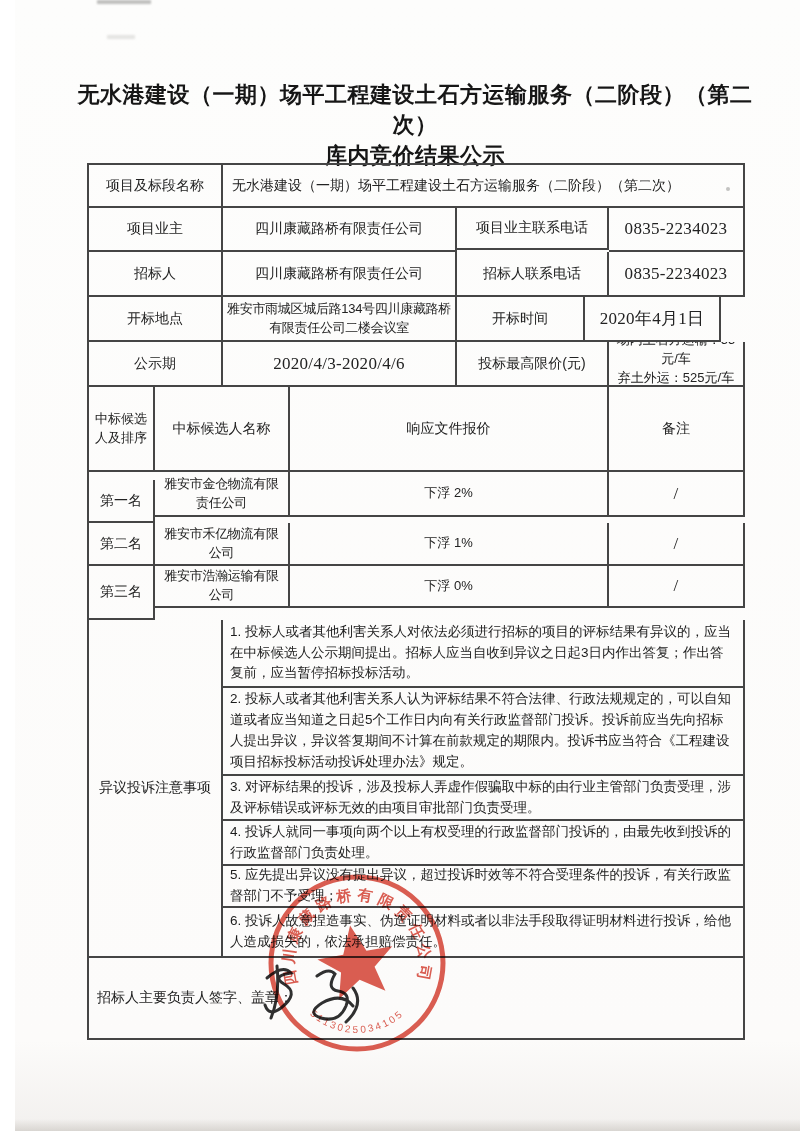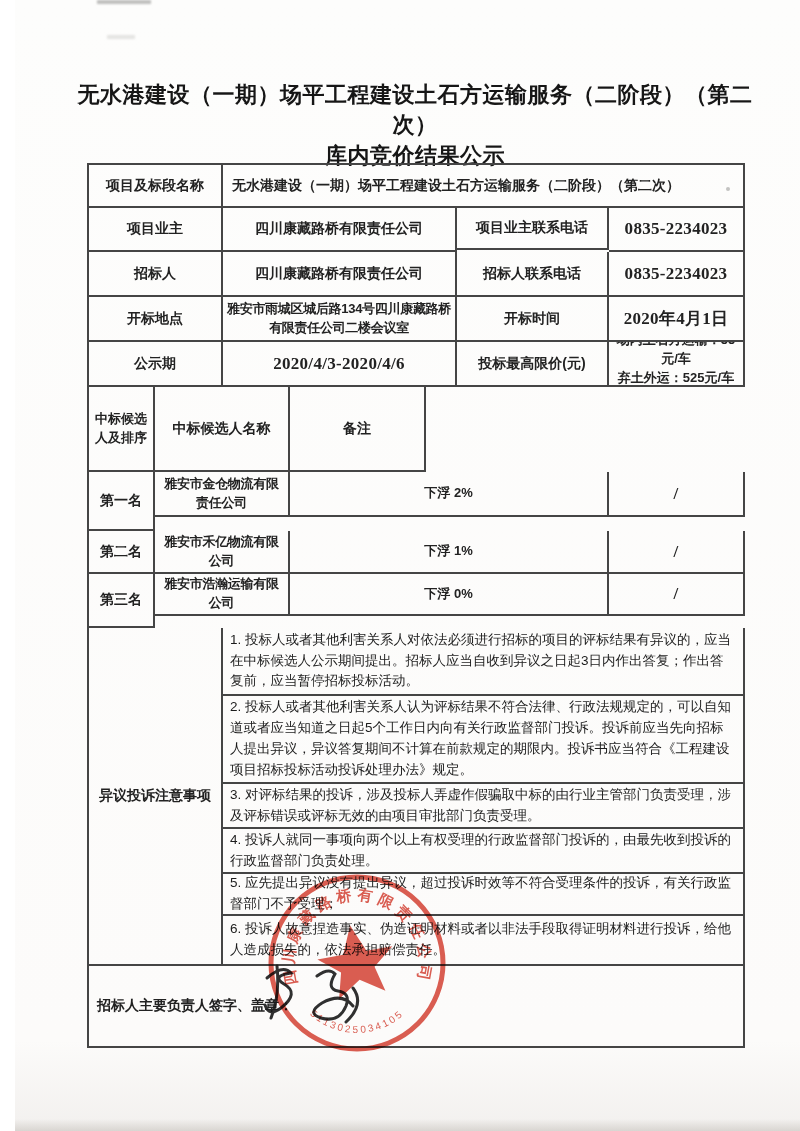--- a/index.html
+++ b/index.html
@@ -35,21 +35,21 @@
   
   .doc-table{
     position:absolute;left:72px;top:163px;width:658px;
     border-top:2px solid var(--bd);border-left:2px solid var(--bd);
     font-size:14px;
   }
   .tr{display:flex;width:100%;}
   .td{
     border-right:2px solid var(--bd);border-bottom:2px solid var(--bd);
     display:flex;align-items:center;justify-content:center;
-    text-align:center;padding:16px 4px;line-height:1.4;color:#222;font-weight:bold;
+    text-align:center;padding:16px 4px;line-height:1.4;color:#222;
   }
   .td.left{justify-content:flex-start;text-align:left;padding-left:9px;}
   .num{font-family:"Liberation Serif","DejaVu Serif",serif;font-size:17px;letter-spacing:.3px;}
   .small{font-size:13px;}
   .tight{letter-spacing:-.3px;line-height:1.45;}
   .price-cell{flex-direction:column;justify-content:flex-end;font-size:13px;line-height:1.45;overflow:hidden;padding-bottom:0;}
   .price-cell .l2{margin-bottom:-3px;}
   .clause-stack{display:flex;flex-direction:column;width:522px;}
   .clause{
     border-right:2px solid var(--bd);border-bottom:2px solid var(--bd);
@@ -93,42 +93,43 @@
     <div class="tr">
       <div class="td" style="width:134px;height:45px;">招标人</div>
       <div class="td" style="width:234px;height:45px;">四川康藏路桥有限责任公司</div>
       <div class="td" style="width:152px;height:45px;">招标人联系电话</div>
       <div class="td num" style="width:136px;height:45px;">0835-2234023</div>
     </div>
 
     <div class="tr">
       <div class="td" style="width:134px;height:45px;">开标地点</div>
       <div class="td small tight" style="width:234px;height:45px;">雅安市雨城区城后路134号四川康藏路桥有限责任公司二楼会议室</div>
-      <div class="td" style="width:152px;height:45px;">开标时间</div>
+      <div class="td" style="width:128px;height:45px;">开标时间</div>
       <div class="td num" style="width:136px;height:45px;font-size:17px;">2020年4月1日</div>
     </div>
 
     <div class="tr">
       <div class="td" style="width:134px;height:45px;">公示期</div>
       <div class="td num" style="width:234px;height:45px;">2020/4/3-2020/4/6</div>
       <div class="td" style="width:152px;height:45px;">投标最高限价(元)</div>
       <div class="td price-cell" style="width:136px;height:45px;">
         <div class="l1">场内土石方运输：55元/车</div>
         <div class="l2">弃土外运：525元/车</div>
       </div>
     </div>
 
     <div class="tr">
       <div class="td small" style="width:66px;height:85px;">中标候选人及排序</div>
       <div class="td" style="width:135px;height:85px;">中标候选人名称</div>
+      <div class="td" style="width:319px;height:85px;">响应文件报价</div>
       <div class="td" style="width:136px;height:85px;">备注</div>
     </div>
 
     <div class="tr">
-      <div class="td" style="width:66px;height:59px;">第一名</div>
+      <div class="td" style="width:66px;height:43px;margin-top:8px;">第一名</div>
       <div class="td small tight" style="width:135px;height:45px;">雅安市金仓物流有限责任公司</div>
       <div class="td small" style="width:319px;height:45px;">下浮 2%</div>
       <div class="td num" style="width:136px;height:45px;">/</div>
     </div>
 
     <div class="tr">
       <div class="td" style="width:66px;height:43px;">第二名</div>
       <div class="td small tight" style="width:135px;height:43px;">雅安市禾亿物流有限公司</div>
       <div class="td small" style="width:319px;height:43px;">下浮 1%</div>
       <div class="td num" style="width:136px;height:43px;">/</div>

